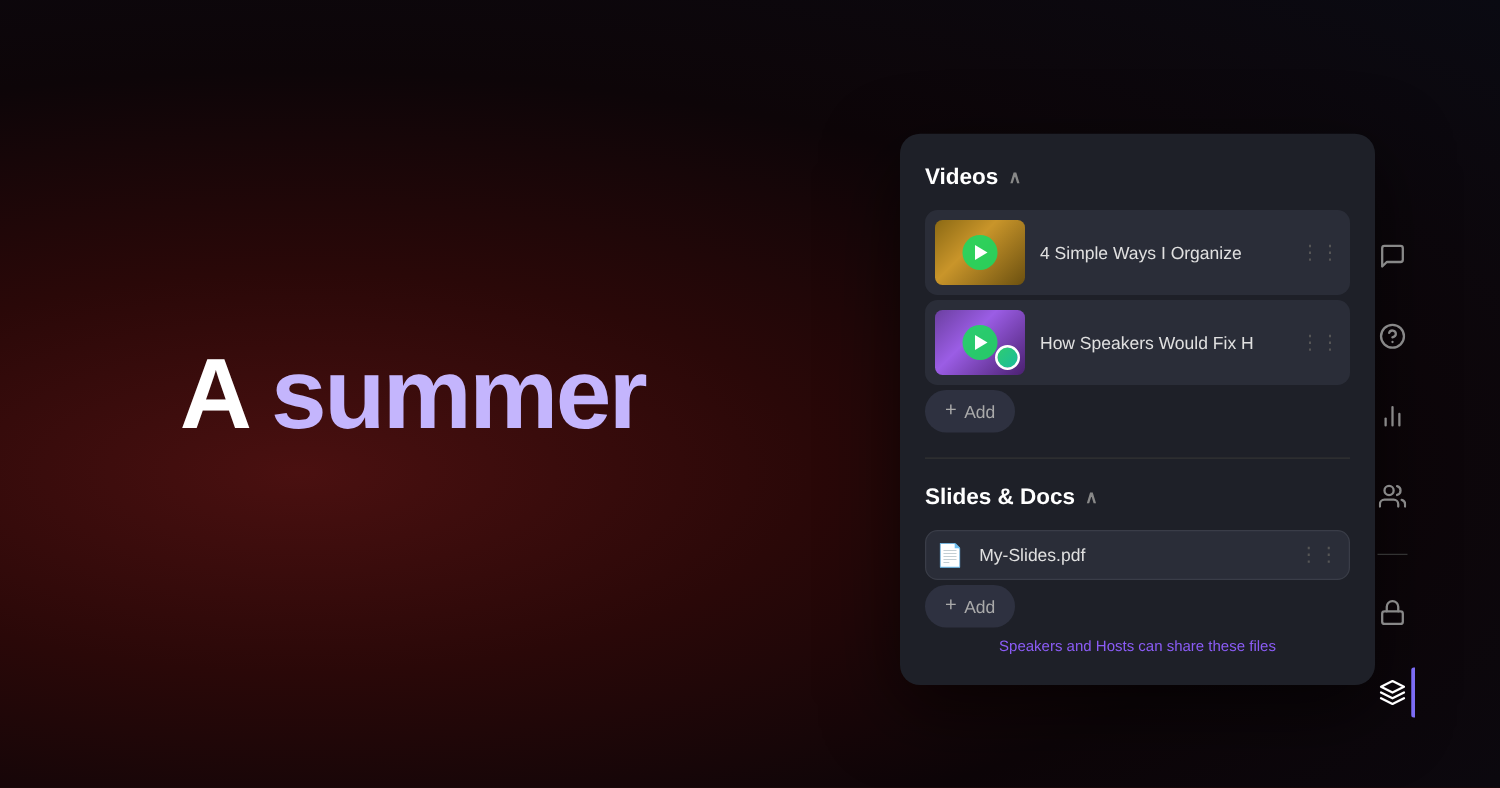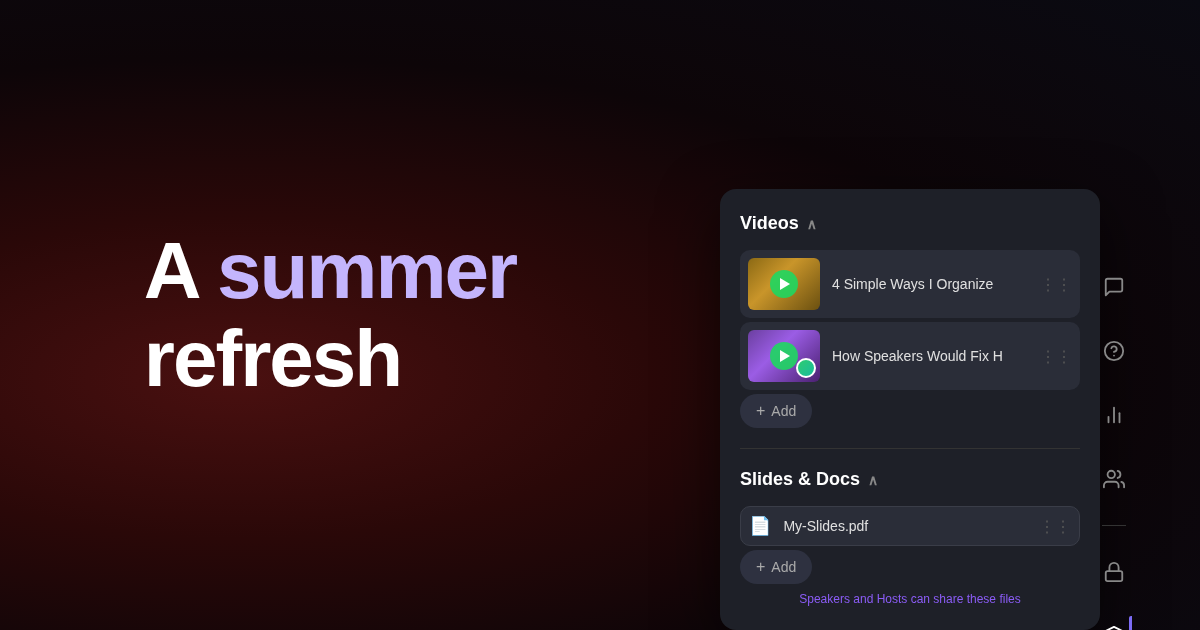--- a/index.html
+++ b/index.html
@@ -42,21 +42,21 @@
       color: #c4b5fd;
     }
 
     .right-section {
       position: absolute;
       right: 0;
       top: 0;
       width: 540px;
       height: 630px;
       display: flex;
-      align-items: flex-end;
+      align-items: center;
       justify-content: center;
       padding-top: 24px;
     }
 
     .panel-container {
       position: relative;
       width: 420px;
     }
 
     .panel {
@@ -269,21 +269,20 @@
 </head>
 <body>
 
 <div class="background"></div>
 
 <div class="left-section">
   <div class="hero-text">
     <div>
       <span>A </span><span class="accent">summer</span>
     </div>
-    <div>refresh</div>
   </div>
 </div>
 
 <div class="right-section">
   <div class="panel-container">
     <div class="panel">
 
       <div class="section-header">
         <div class="section-title">
           <span>Videos</span>

